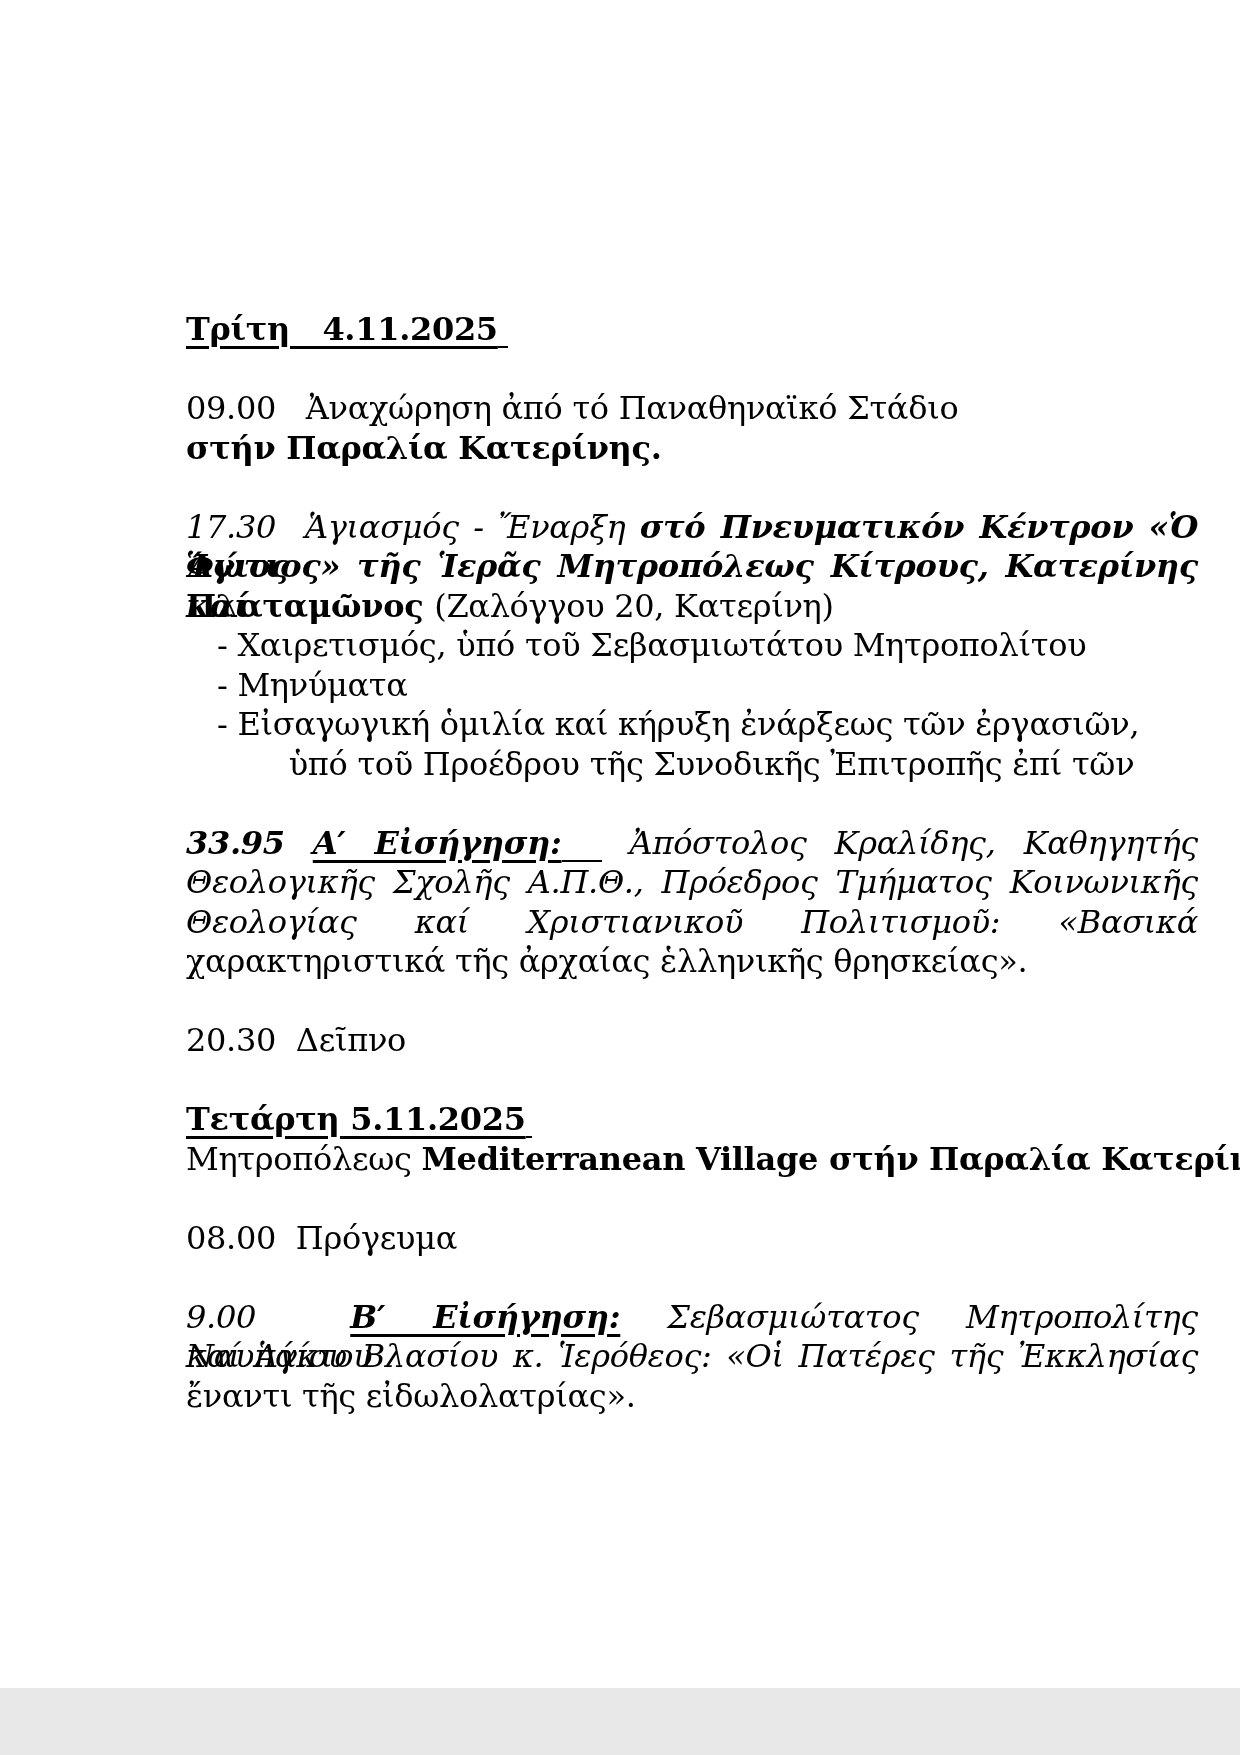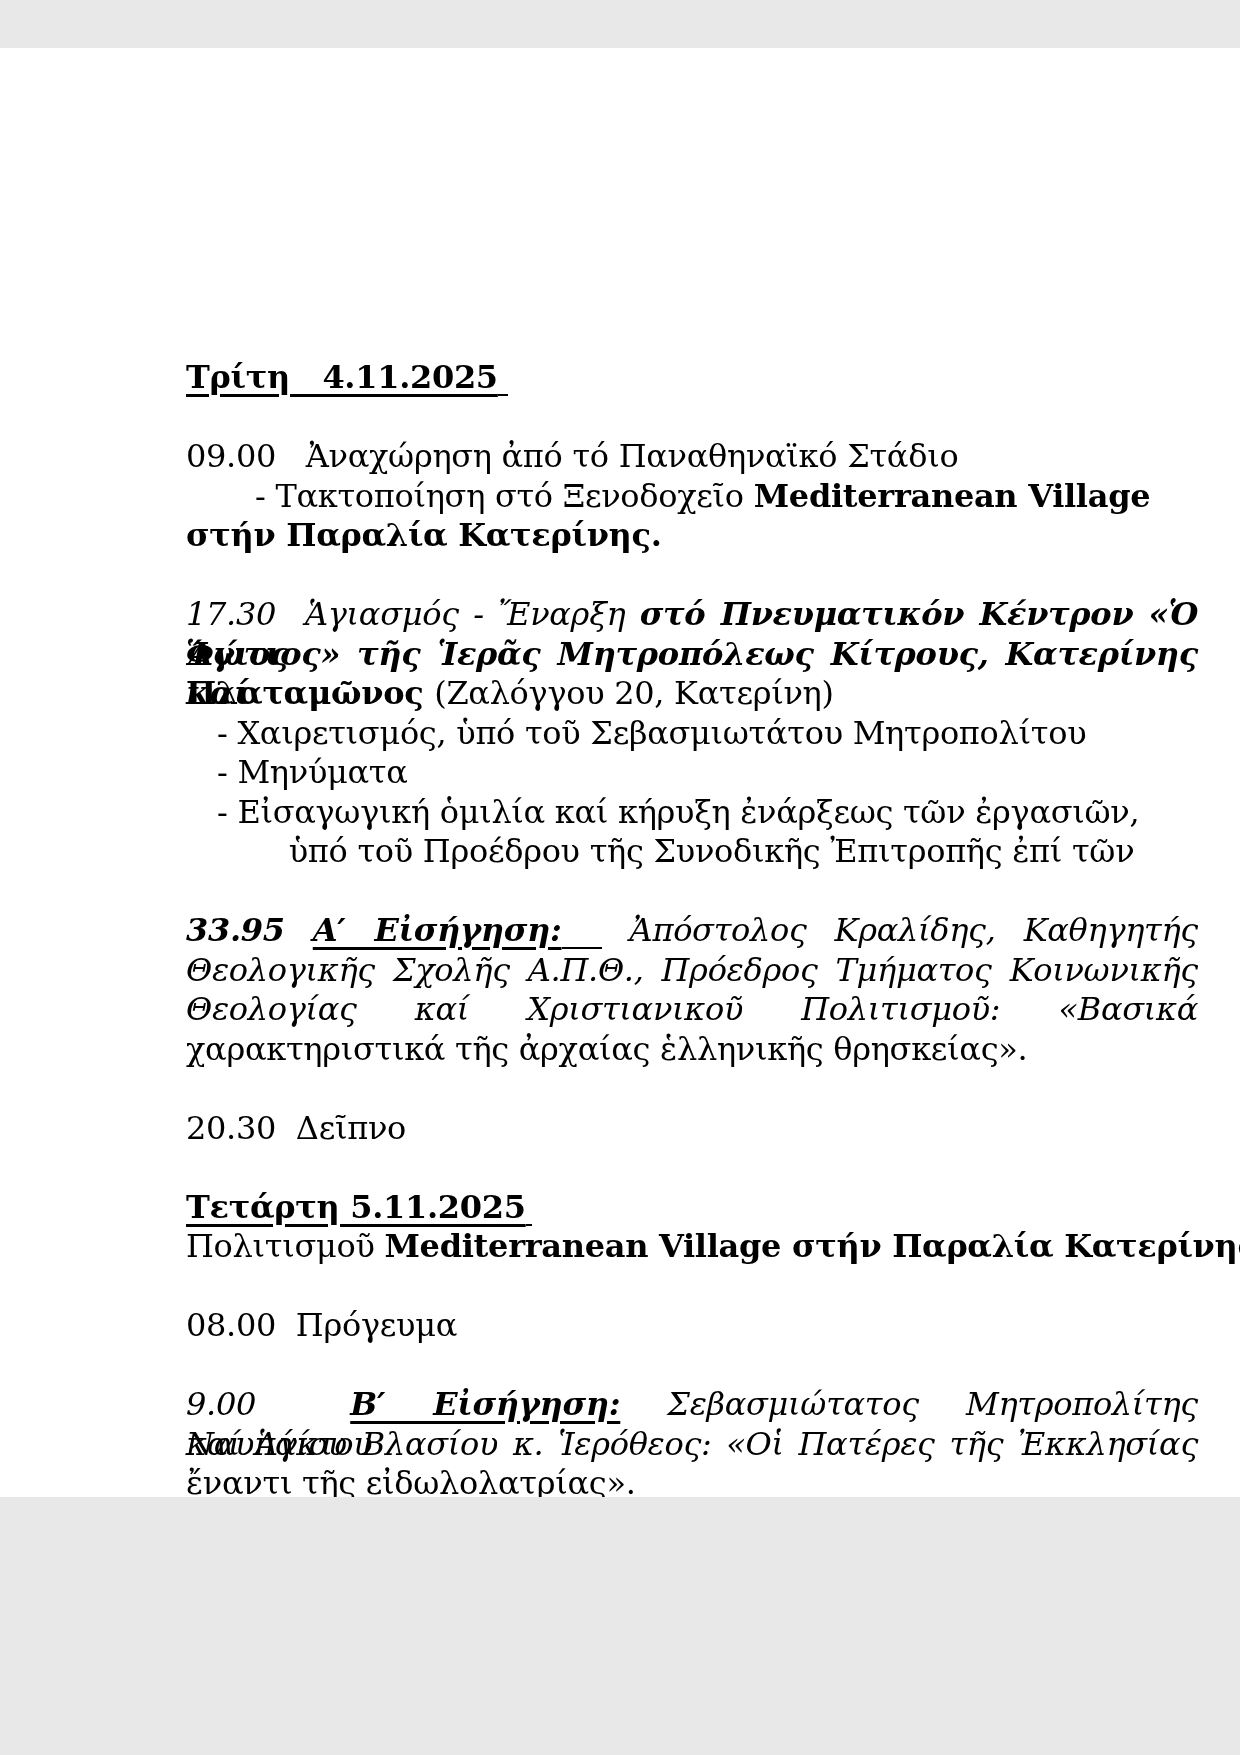--- a/index.html
+++ b/index.html
@@ -1,24 +1,23 @@
 <!DOCTYPE html>
 <html><head>
 <meta charset="utf-8">
 <style>
   html, body { margin: 0; padding: 0; background: #e8e8e8; }
   .page {
     position: relative;
     width: 1240px;
-    height: 1449px;
+    height: 1688px;
     background: #ffffff;
     font-family: "DejaVu Serif", "Liberation Serif", serif;
     color: #000000;
     overflow: hidden;
-    margin-top: 48px;
   }
   .content {
     position: absolute;
     left: 186px;
     top: 310px;
     width: 1012px;
     font-size: 32px;
     line-height: 39.5px;
     letter-spacing: -0.3px;
   }
@@ -50,40 +49,39 @@
   }
 </style>
 </head>
 <body style="color: rgb(0, 0, 0);">
 
 <div class="page" style="background: rgb(255, 255, 255);">
   <div class="content">
       <div class="line"><span class="b u">Τρίτη&nbsp;&nbsp; 4.11.2025</span><span class="gap u" style="width: 10px;"></span></div>
       <div class="line blank"></div>
       <div class="line"><span>09.00&nbsp;&nbsp; Ἀναχώρηση ἀπό τό Παναθηναϊκό Στάδιο</span></div>
-      <div class="line" style="padding-left: 69px;"><span>- Τακτοποίηση στό Ξενοδοχεῖο </span><span class="b">Mediterranean Village</span></div>
       <div class="line"><span class="b">στήν Παραλία Κατερίνης.</span></div>
       <div class="line blank"></div>
       <div class="line just"><span>17.30&nbsp; Ἁγιασμός - Ἔναρξη </span><span class="b">στό Πνευματικόν Κέντρον «Ὁ Ἅγιος</span></div>
       <div class="line just"><span class="b">Φώτιος» τῆς Ἱερᾶς Μητροπόλεως Κίτρους, Κατερίνης καί</span></div>
       <div class="line"><span class="b">Πλαταμῶνος </span><span>(Ζαλόγγου 20, Κατερίνη)</span></div>
       <div class="line" style="padding-left: 31px;"><span>- Χαιρετισμός, ὑπό τοῦ Σεβασμιωτάτου Μητροπολίτου</span></div>
       <div class="line" style="padding-left: 31px;"><span>- Μηνύματα</span></div>
       <div class="line" style="padding-left: 31px;"><span>- Εἰσαγωγική ὁμιλία καί κήρυξη ἐνάρξεως τῶν ἐργασιῶν,</span></div>
       <div class="line" style="padding-left: 39px; text-align: center;"><span>ὑπό τοῦ Προέδρου τῆς Συνοδικῆς Ἐπιτροπῆς ἐπί τῶν</span></div>
       <div class="line blank"></div>
       <div class="line just"><span class="b">33.95</span><span> </span><span class="b u">Α′ Εἰσήγηση:</span><span class="gap u" style="width: 40px;"></span><span> Ἀπόστολος Κραλίδης, Καθηγητής</span></div>
       <div class="line just"><span>Θεολογικῆς Σχολῆς Α.Π.Θ., Πρόεδρος Τμήματος Κοινωνικῆς</span></div>
       <div class="line just"><span>Θεολογίας καί Χριστιανικοῦ Πολιτισμοῦ: «Βασικά</span></div>
       <div class="line"><span>χαρακτηριστικά τῆς ἀρχαίας ἑλληνικῆς θρησκείας».</span></div>
       <div class="line blank"></div>
       <div class="line"><span>20.30&nbsp; Δεῖπνο</span></div>
       <div class="line blank"></div>
       <div class="line"><span class="b u">Τετάρτη 5.11.2025</span><span class="gap u" style="width: 6px;"></span></div>
-      <div class="line"><span>Πολιτισμοῦ </span><span class="b">Mediterranean Village στήν Παραλία Κατερίνης.</span></div>
+      <div class="line"><span>Μητροπόλεως </span><span class="b">Mediterranean Village στήν Παραλία Κατερίνης.</span></div>
       <div class="line blank"></div>
       <div class="line"><span>08.00&nbsp; Πρόγευμα</span></div>
       <div class="line blank"></div>
       <div class="line just"><span>9.00&nbsp; </span><span class="b u">Β′ Εἰσήγηση:</span><span> Σεβασμιώτατος Μητροπολίτης Ναυπάκτου</span></div>
       <div class="line just"><span>καί Ἁγίου Βλασίου κ. Ἱερόθεος: «Οἱ Πατέρες τῆς Ἐκκλησίας</span></div>
       <div class="line"><span>ἔναντι τῆς εἰδωλολατρίας».</span></div>
     </div>
 </div>
 
 </body></html>

